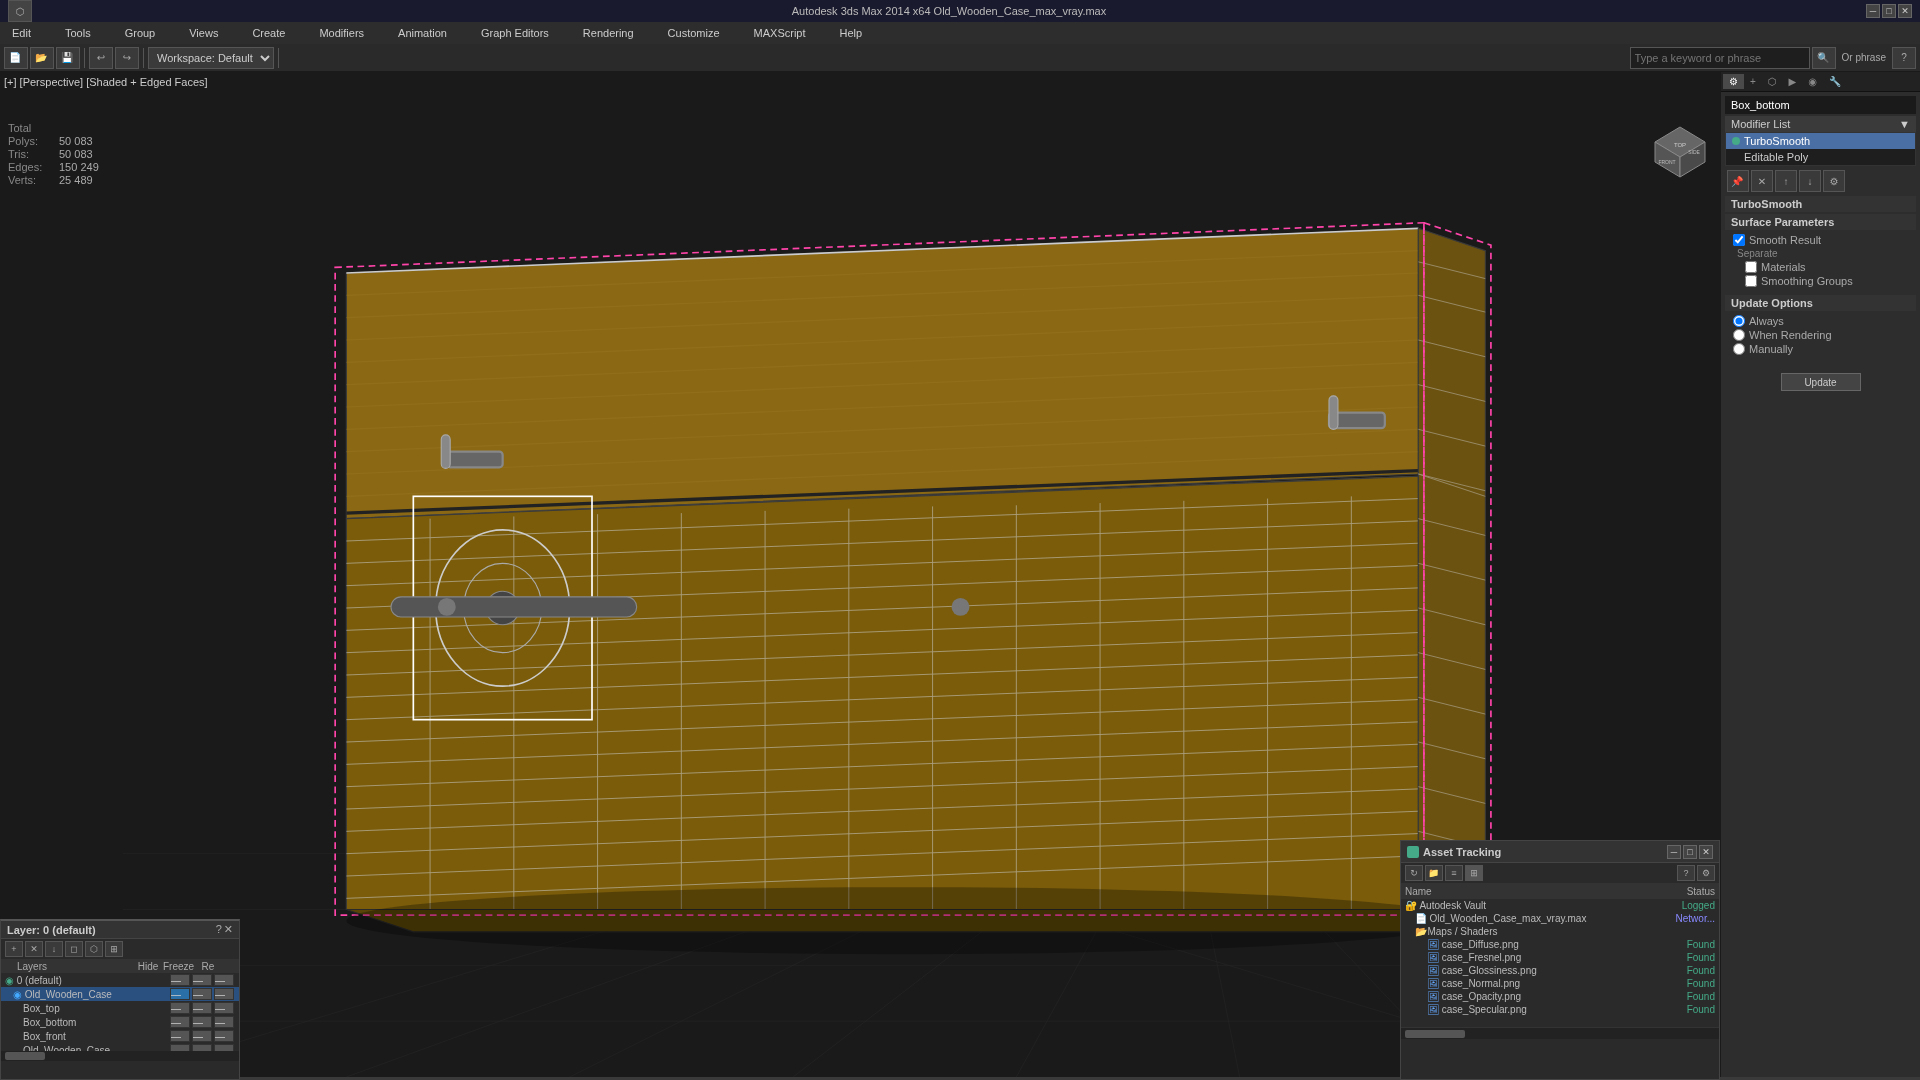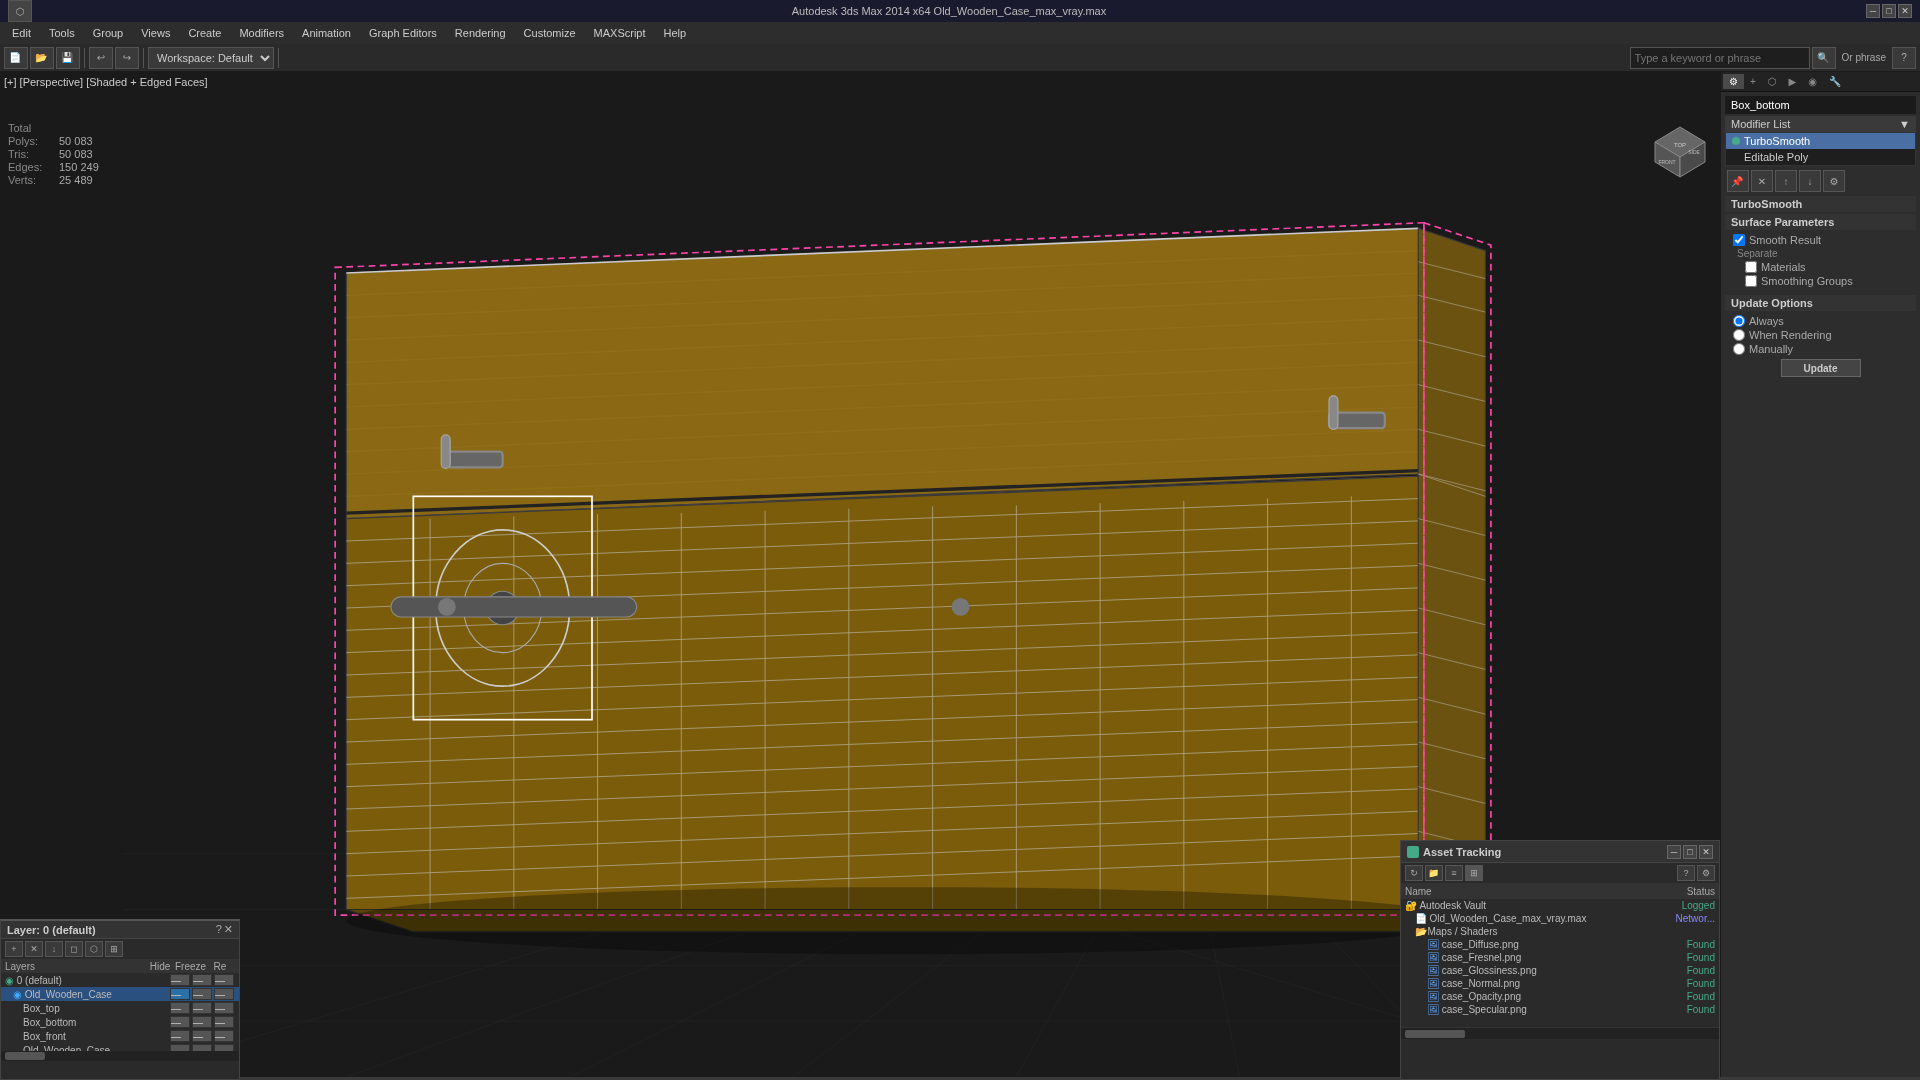--- a/index.html
+++ b/index.html
@@ -12,21 +12,21 @@
       padding: 0 8px;
     }
     #title-bar-left { display: flex; align-items: center; gap: 4px; }
     #title-bar-center { flex: 1; text-align: center; color: #bbb; font-size: 11px; }
     #title-bar-right { display: flex; align-items: center; gap: 2px; }
     .title-btn { width: 14px; height: 14px; background: #444; border: 1px solid #666; cursor: pointer; display: flex; align-items: center; justify-content: center; font-size: 9px; color: #ccc; }
 
     
     #menu-bar {
       width: 100%; height: 22px; background: #2d2d2d;
-      display: flex; align-items: center; padding: 0 4px; gap: 2px;
+      display: flex; align-items: center; padding: 0 4px; gap: 18px;
     }
     .menu-item { padding: 2px 8px; cursor: pointer; color: #ccc; font-size: 11px; }
 
     
     #toolbar {
       width: 100%; height: 28px; background: #2a2a2a;
       display: flex; align-items: center; padding: 0 4px; gap: 2px;
       border-bottom: 1px solid #1a1a1a;
     }
     .toolbar-btn { width: 24px; height: 22px; background: #3a3a3a; border: 1px solid #555; cursor: pointer; display: flex; align-items: center; justify-content: center; font-size: 10px; color: #aaa; }
@@ -68,21 +68,21 @@
     .section-content { padding: 4px 8px; }
     .param-row { display: flex; align-items: center; justify-content: space-between; margin-bottom: 3px; }
     .param-label { color: #aaa; font-size: 11px; }
     .param-input { width: 40px; height: 16px; background: #1a1a1a; border: 1px solid #444; color: #ccc; font-size: 10px; text-align: right; padding: 0 2px; }
     .checkbox-row { display: flex; align-items: center; gap: 4px; margin-bottom: 2px; }
     .checkbox-row input[type="checkbox"] { width: 12px; height: 12px; }
     .checkbox-label { font-size: 11px; color: #aaa; }
     .radio-row { display: flex; align-items: center; gap: 4px; margin-bottom: 2px; }
     .radio-row input[type="radio"] { width: 12px; height: 12px; }
     .radio-label { font-size: 11px; color: #aaa; }
-    .update-btn { width: 80px; height: 18px; background: #444; border: 1px solid #666; color: #ccc; font-size: 10px; cursor: pointer; margin: 4px auto; display: block; font-weight: bold; }
+    .update-btn { width: 80px; height: 18px; background: #444; border: 1px solid #666; color: #ccc; font-size: 10px; cursor: pointer; margin: 18px auto; display: block; }
 
     
     #viewport-cube {
       position: absolute; top: 50px; right: 10px; width: 60px; height: 60px; z-index: 20;
     }
 
     
     #layers-panel {
       position: absolute; bottom: 0; left: 0; width: 240px; height: 161px;
       background: #2a2a2a; border: 1px solid #444; border-top: 2px solid #555; z-index: 50;
@@ -90,21 +90,21 @@
     #layers-title-bar {
       background: #333; padding: 2px 6px; display: flex; align-items: center; justify-content: space-between;
       border-bottom: 1px solid #444;
     }
     .layers-title { color: #ccc; font-size: 11px; font-weight: bold; }
     #layers-toolbar {
       display: flex; align-items: center; padding: 2px 4px; gap: 2px; border-bottom: 1px solid #333;
     }
     .layers-btn { width: 18px; height: 16px; background: #3a3a3a; border: 1px solid #555; cursor: pointer; display: flex; align-items: center; justify-content: center; font-size: 9px; color: #aaa; }
     #layers-header {
-      display: flex; align-items: flex-start; background: #333; font-size: 10px; color: #aaa; padding: 1px 4px;
+      display: flex; align-items: flex-start; background: #333; font-size: 10px; color: #aaa; padding: 1px 16px;
     }
     .layers-col { flex: 1; }
     .layers-col-sm { width: 30px; text-align: center; }
     .layers-list { overflow-y: auto; height: calc(100% - 80px); }
     .layer-item { display: flex; align-items: center; padding: 1px 4px; font-size: 10px; cursor: pointer; }
     .layer-item.selected { background: #2a5080; }
     .layer-indent { padding-left: 12px; }
     .layer-indent2 { padding-left: 22px; }
     .layer-bullet { color: #4a8; margin-right: 3px; }
     .layer-name { flex: 1; color: #bbb; }

